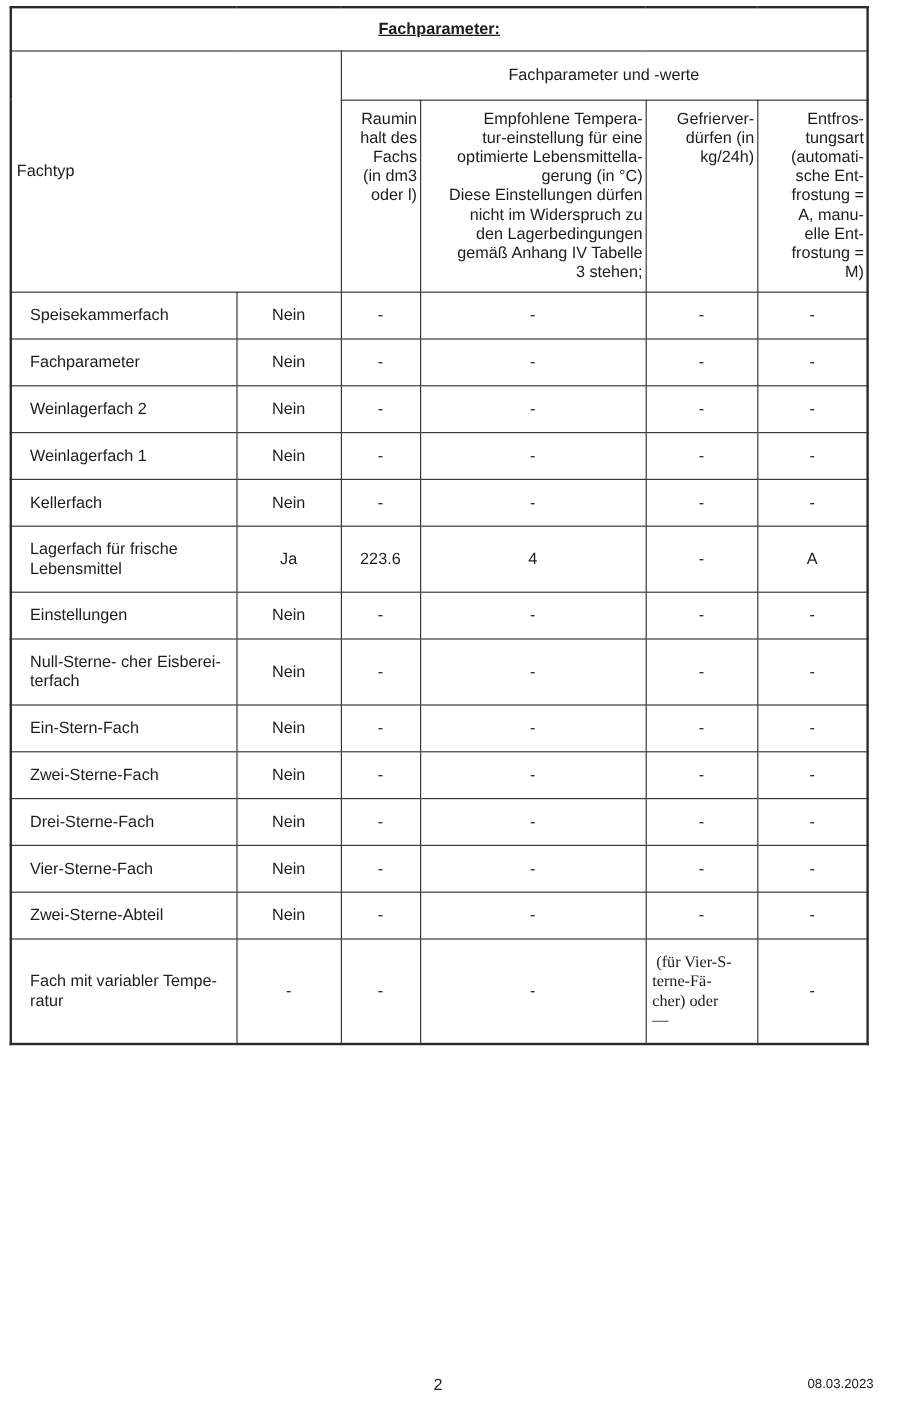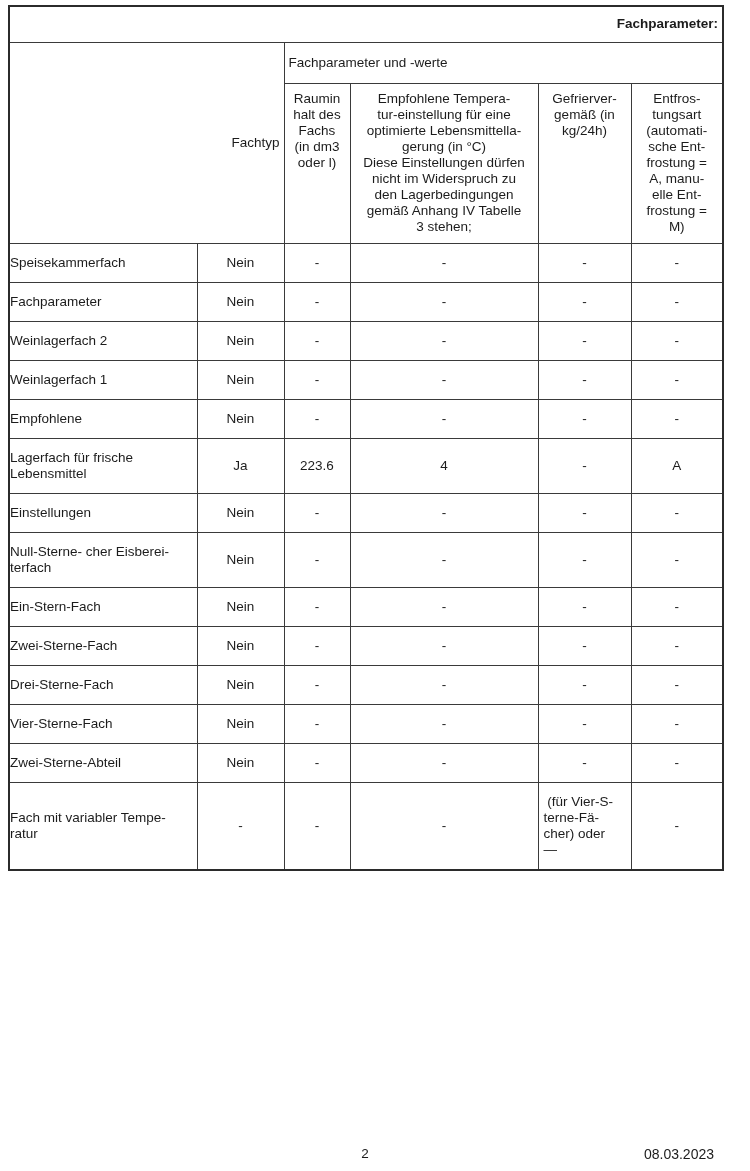--- a/index.html
+++ b/index.html
@@ -21,72 +21,75 @@
   }
   table.fach-table td {
     border: 1px solid #3a3a3a;
     font-size: 13.5px;
     line-height: 16px;
     white-space: pre-wrap;
     overflow: hidden;
   }
   .title-cell {
     font-weight: bold;
-    text-align: right;
+    text-align: center;
     vertical-align: middle;
     height: 36px;
     padding: 2px 4px;
+    text-decoration: underline;
   }
   .group-cell {
+    text-align: center;
     vertical-align: middle;
     height: 41px;
     padding: 2px 4px;
   }
   .fachtyp-cell {
+    text-align: left;
+    vertical-align: middle;
+    padding: 2px 4px;
+  }
+  .subhead-cell {
     text-align: right;
-    vertical-align: middle;
-    padding: 2px 4px;
-  }
-  .subhead-cell {
-    text-align: center;
     vertical-align: top;
     height: 149px;
     padding: 7px 2px 8px;
     line-height: 16.5px;
   }
   .cell-label {
     text-align: left;
     vertical-align: middle;
-    padding: 11px 2px 11px 0;
+    padding: 11px 2px 11px 15px;
   }
   .cell-val {
     text-align: center;
     vertical-align: middle;
     padding: 11px 4px;
   }
   .cell-val.align-left {
     text-align: left;
     padding-left: 5px;
     padding-right: 2px;
+    font-family: Liberation Serif, serif;
   }
 
   .footer {
     position: absolute;
     top: 1146px;
     left: 0;
     width: 730px;
     text-align: center;
     font-size: 13.5px;
     line-height: 16px;
   }
   .footer-date {
     position: absolute;
     top: 1146px;
-    right: 36px;
-    font-size: 14px;
+    right: 22px;
+    font-size: 11px;
     line-height: 16px;
   }
 </style>
 </head>
 <body>
 
 <div class="page">
 
   <table class="fach-table">
     <colgroup>
@@ -114,21 +117,21 @@
         <td class="subhead-cell">Empfohlene Tempera-
 tur-einstellung für eine
 optimierte Lebensmittella-
 gerung (in °C)
 Diese Einstellungen dürfen
 nicht im Widerspruch zu
 den Lagerbedingungen
 gemäß Anhang IV Tabelle
 3 stehen;</td>
         <td class="subhead-cell">Gefrierver-
-gemäß (in
+dürfen (in
 kg/24h)</td>
         <td class="subhead-cell">Entfros-
 tungsart
 (automati-
 sche Ent-
 frostung =
 A, manu-
 elle Ent-
 frostung =
 M)</td>
@@ -159,21 +162,21 @@
     </tr>
         <tr class="data-row">
       <td class="cell-label">Weinlagerfach 1</td>
       <td class="cell-val">Nein</td>
       <td class="cell-val">-</td>
       <td class="cell-val">-</td>
       <td class="cell-val">-</td>
       <td class="cell-val">-</td>
     </tr>
         <tr class="data-row">
-      <td class="cell-label">Empfohlene</td>
+      <td class="cell-label">Kellerfach</td>
       <td class="cell-val">Nein</td>
       <td class="cell-val">-</td>
       <td class="cell-val">-</td>
       <td class="cell-val">-</td>
       <td class="cell-val">-</td>
     </tr>
         <tr class="data-row">
       <td class="cell-label">Lagerfach für frische
 Lebensmittel</td>
       <td class="cell-val">Ja</td>

